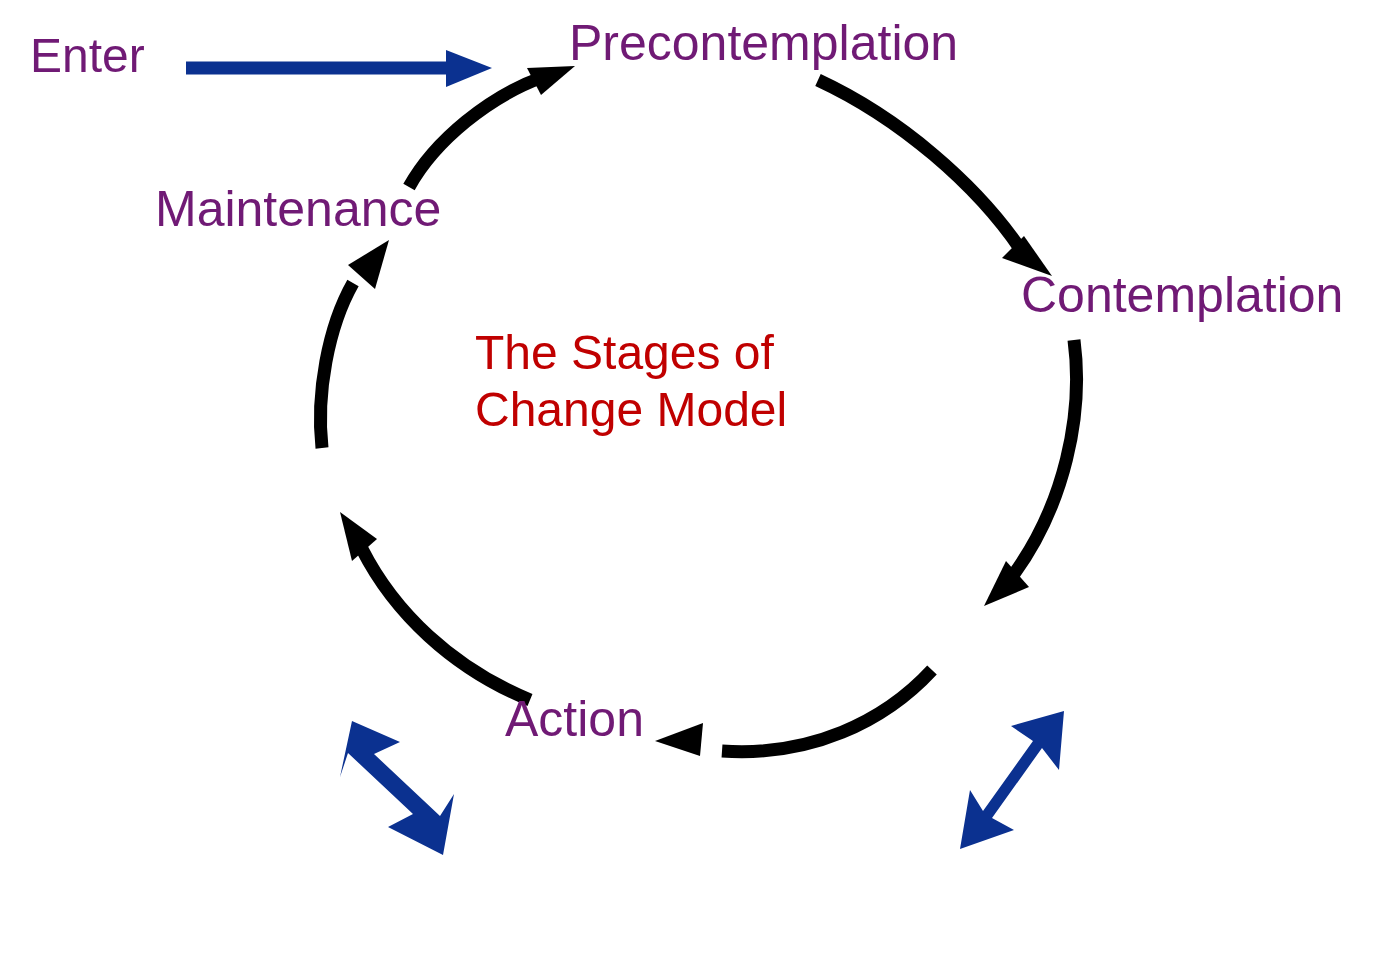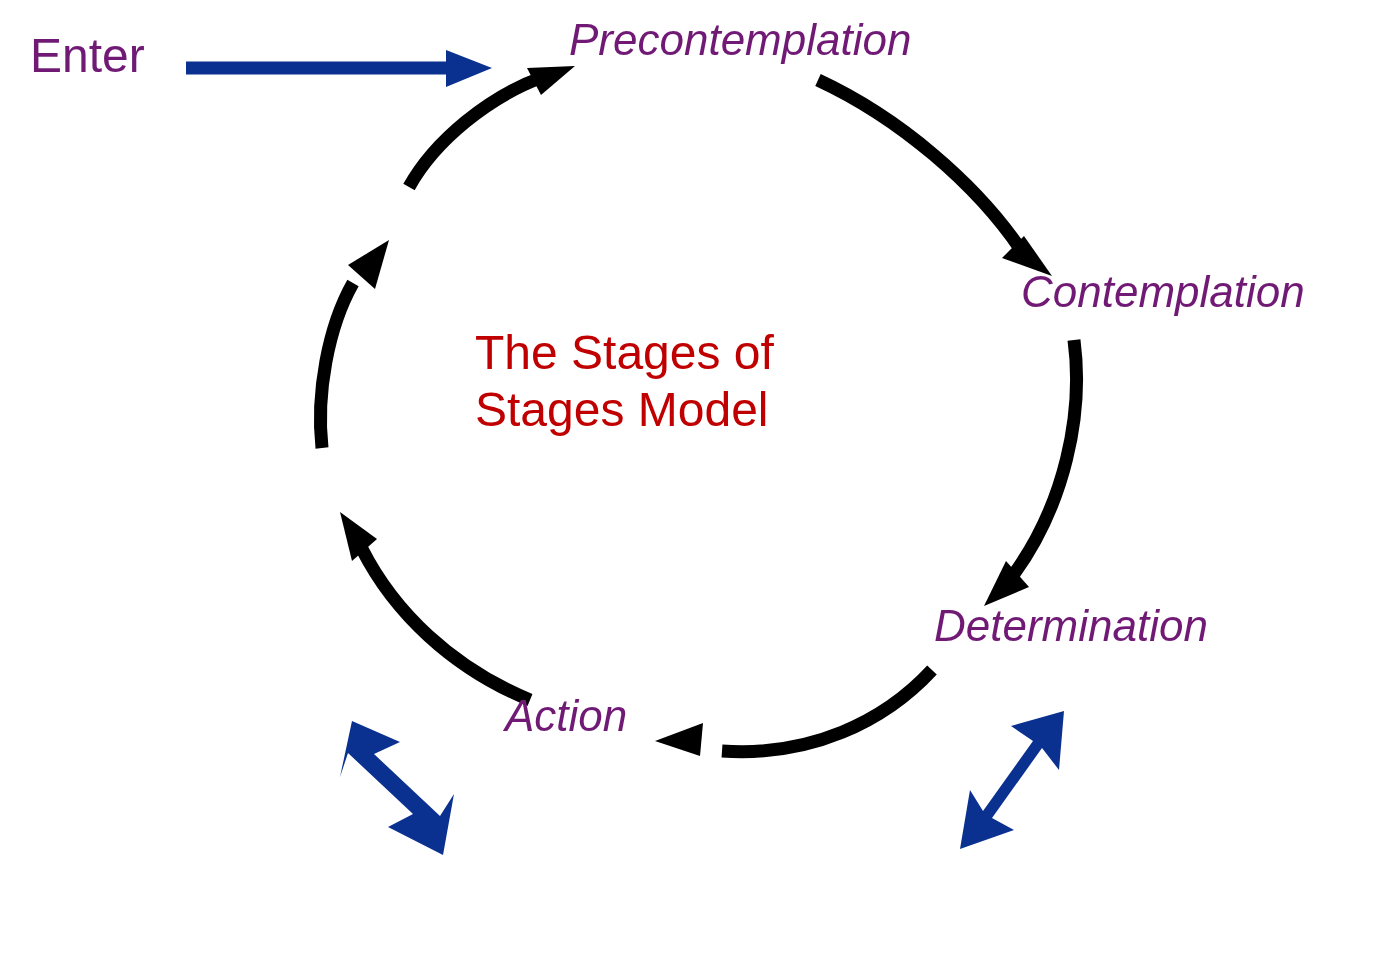--- a/index.html
+++ b/index.html
@@ -26,21 +26,21 @@
     height: 955px;
   }
   .lbl {
     position: absolute;
     white-space: nowrap;
     color: #701a75;
     font-family: "Liberation Sans", sans-serif;
     font-weight: 400;
     line-height: 1.0;
   }
-  .stage-label { font-size: 44px; font-style: italic; }
+  .stage-label { font-size: 50px; }
 
   
   #lbl-precontemplation { left: 569px;  top: 18px; }
   #lbl-contemplation    { left: 1021px; top: 270px; }
   #lbl-determination    { left: 934px;  top: 604px; }
   #lbl-action           { left: 505px;  top: 694px; }
   #lbl-relapse          { left: 202px;  top: 461px; }
   #lbl-maintenance      { left: 155px;  top: 184px; }
 
   #lbl-enter {
@@ -137,29 +137,29 @@
         983,811
         1033,741
         1011,726
       "></polygon>
     </g>
 
   </svg>
 
   <div id="center-title">
     <span class="tl">The Stages of</span>
-    <span class="tl">Stages Model</span>
+    <span class="tl">Change Model</span>
   </div>
 
   <div class="lbl" id="lbl-enter">Enter</div>
 
   <div class="lbl stage-label" id="lbl-precontemplation">Precontemplation</div>
 
   <div class="lbl stage-label" id="lbl-contemplation">Contemplation</div>
 
-  <div class="lbl stage-label" id="lbl-determination">Determination</div>
 
   <div class="lbl stage-label" id="lbl-action">Action</div>
 
 
+  <div class="lbl stage-label" id="lbl-maintenance">Maintenance</div>
 
 
 </div>
 
 </body></html>

